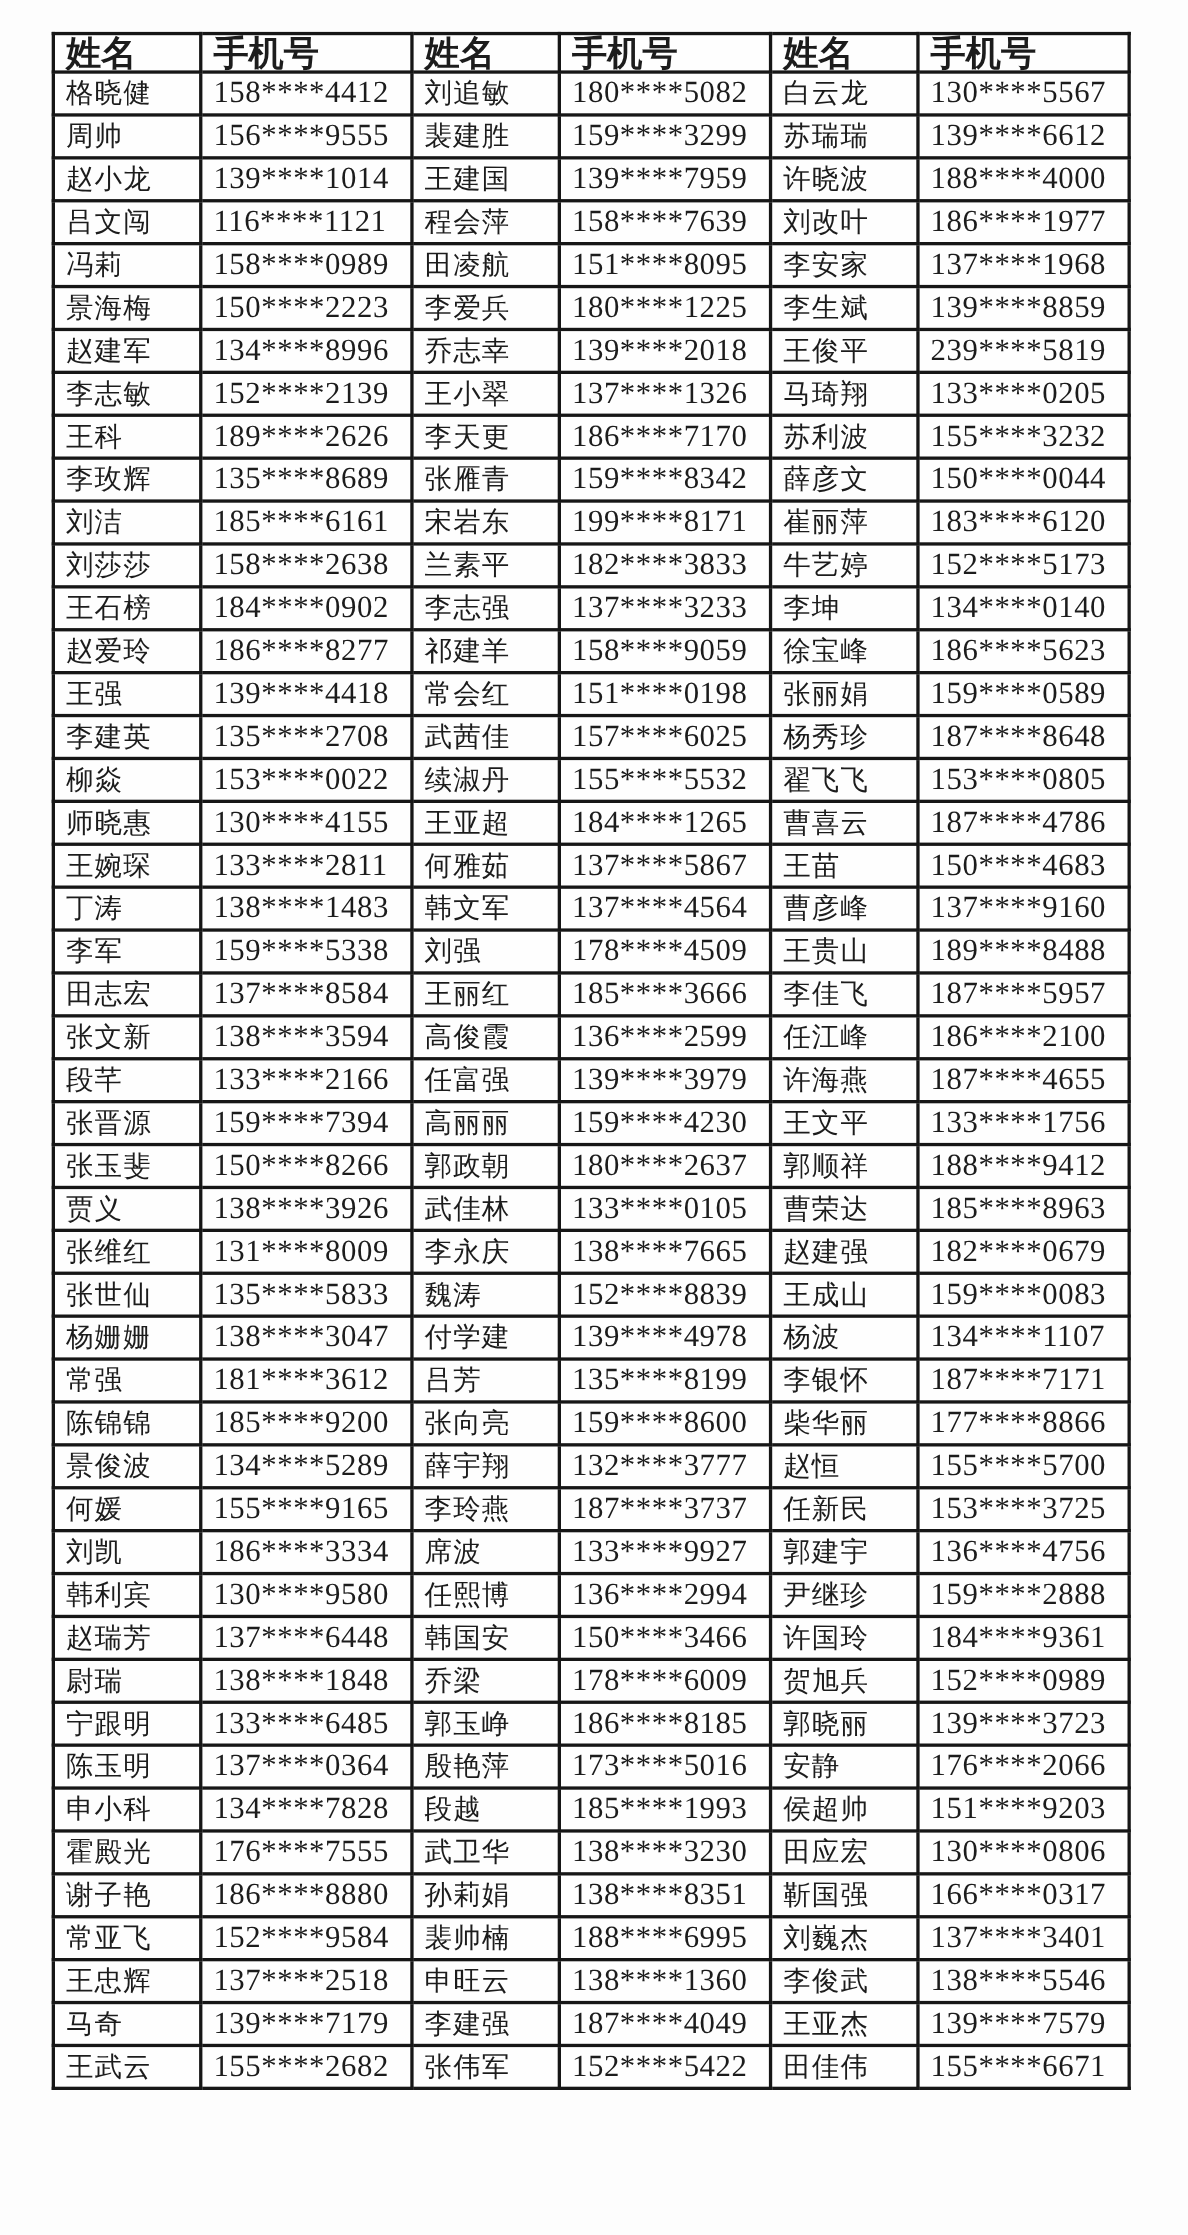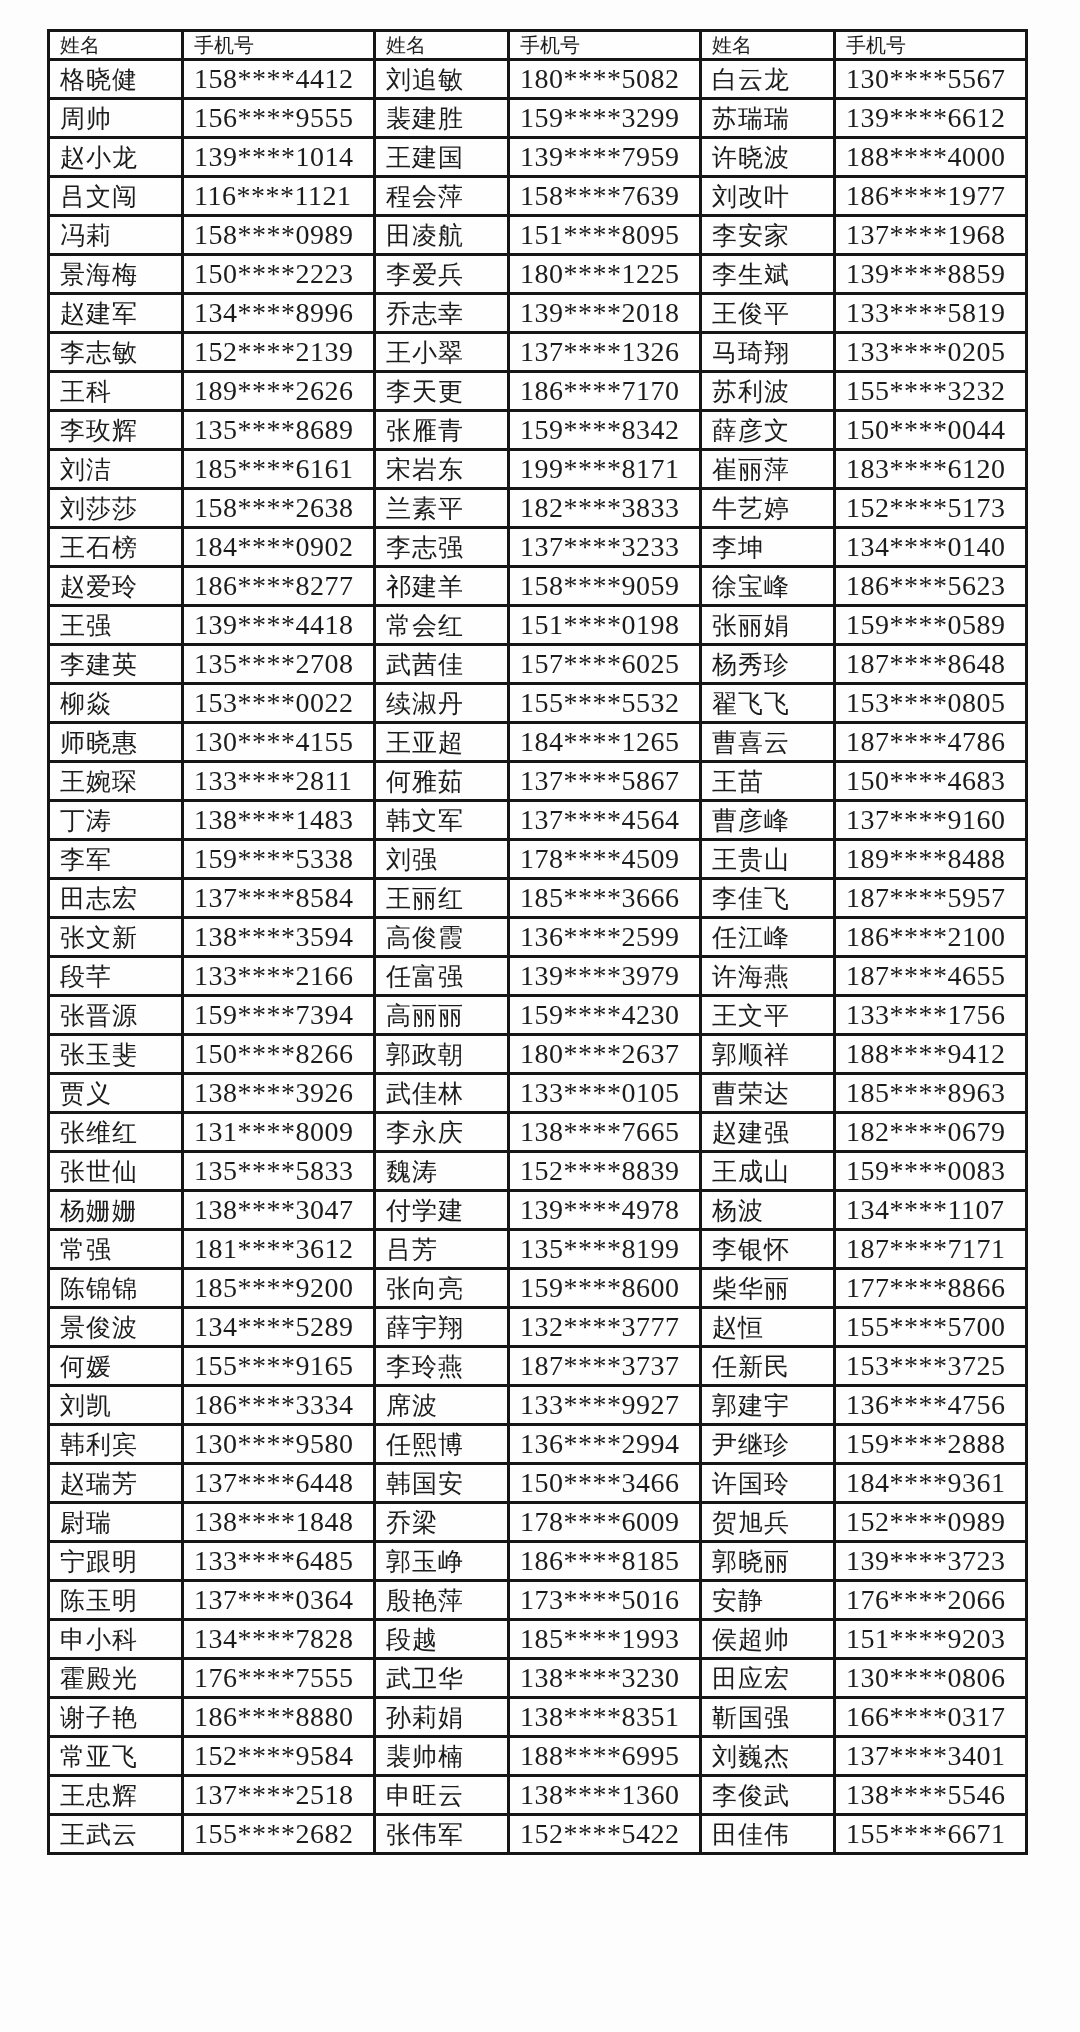--- a/index.html
+++ b/index.html
@@ -29,22 +29,22 @@
     border: 3px solid #161616;
     padding: 0 0 0 10px;
     text-align: left;
     vertical-align: middle;
     color: #1c1c1c;
     white-space: nowrap;
     overflow: hidden;
   }
   .contact-table th {
     height: 26px;
-    font-size: 20px;
-    font-weight: normal;
+    font-size: 32px;
+    font-weight: bold;
     line-height: 1;
   }
   .contact-table td {
     height: 36px;
     line-height: 1;
   }
   .contact-table td.name  { font-size: 25px; letter-spacing: 1px; }
   .contact-table td.phone { font-size: 28px; letter-spacing: 0.5px; }
   col.c-name  { width: 134px; }
   col.c-phone { width: 192px; }
@@ -120,21 +120,21 @@
           <td class="phone">180****1225</td>
           <td class="name">李生斌</td>
           <td class="phone">139****8859</td>
         </tr>
         <tr>
           <td class="name">赵建军</td>
           <td class="phone">134****8996</td>
           <td class="name">乔志幸</td>
           <td class="phone">139****2018</td>
           <td class="name">王俊平</td>
-          <td class="phone">133****5819</td>
+          <td class="phone">239****5819</td>
         </tr>
         <tr>
           <td class="name">李志敏</td>
           <td class="phone">152****2139</td>
           <td class="name">王小翠</td>
           <td class="phone">137****1326</td>
           <td class="name">马琦翔</td>
           <td class="phone">133****0205</td>
         </tr>
         <tr>
@@ -427,20 +427,28 @@
         </tr>
         <tr>
           <td class="name">王忠辉</td>
           <td class="phone">137****2518</td>
           <td class="name">申旺云</td>
           <td class="phone">138****1360</td>
           <td class="name">李俊武</td>
           <td class="phone">138****5546</td>
         </tr>
         <tr>
+          <td class="name">马奇</td>
+          <td class="phone">139****7179</td>
+          <td class="name">李建强</td>
+          <td class="phone">187****4049</td>
+          <td class="name">王亚杰</td>
+          <td class="phone">139****7579</td>
+        </tr>
+        <tr>
           <td class="name">王武云</td>
           <td class="phone">155****2682</td>
           <td class="name">张伟军</td>
           <td class="phone">152****5422</td>
           <td class="name">田佳伟</td>
           <td class="phone">155****6671</td>
         </tr>
       </tbody>
   </table>
 </div>

